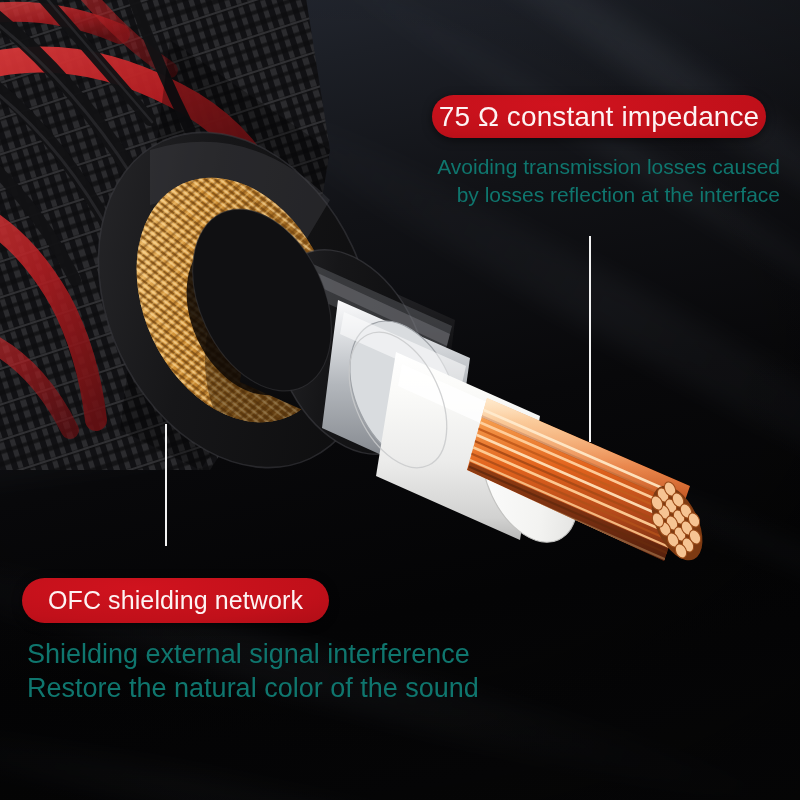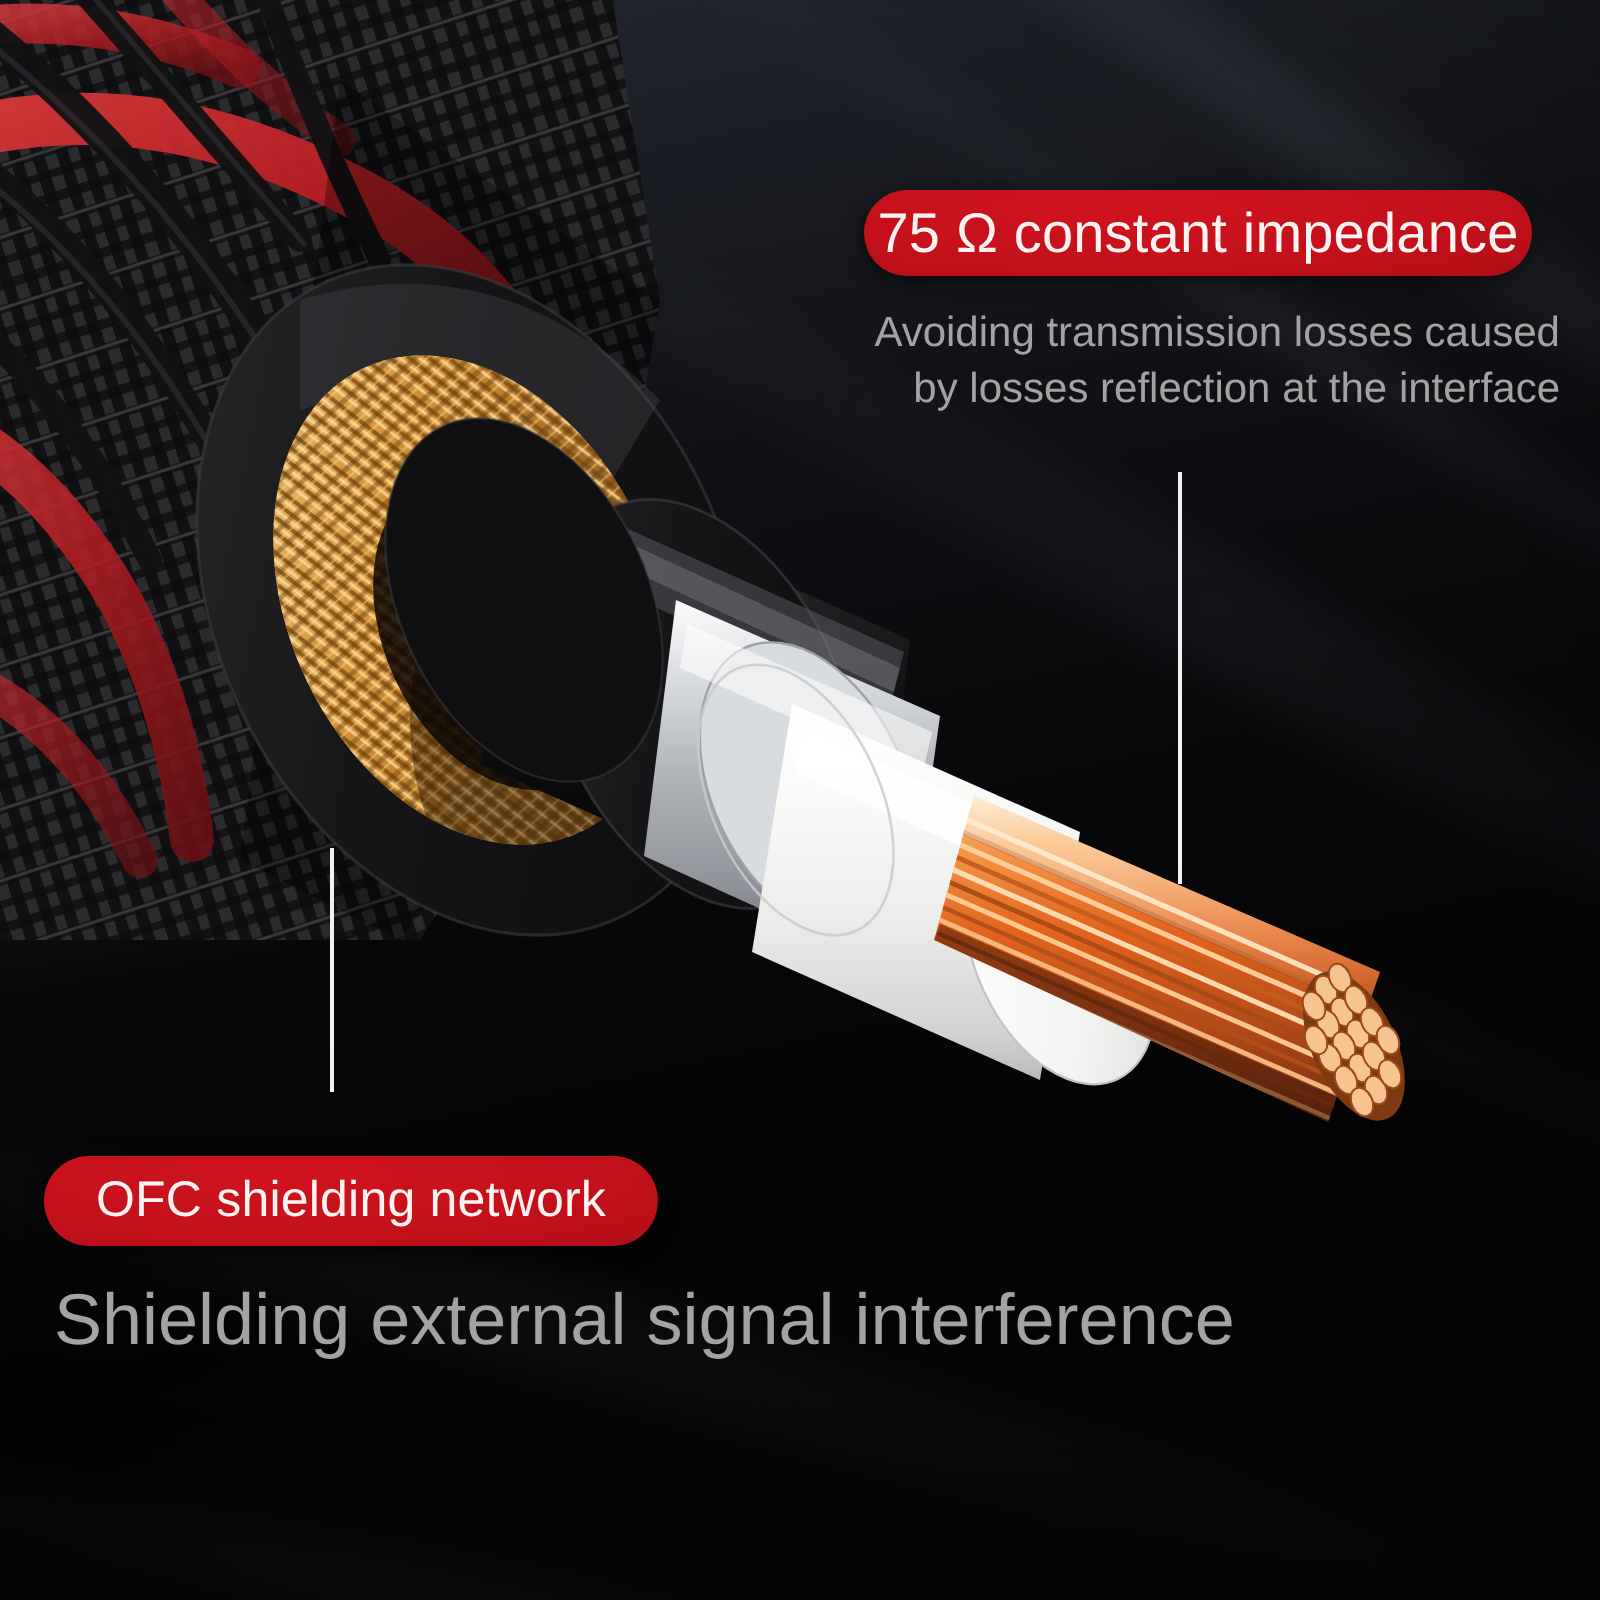--- a/index.html
+++ b/index.html
@@ -60,27 +60,27 @@
   #badge-impedance{
     left:432px;top:95px;width:334px;height:43px;
     font-size:28px;
   }
   #badge-ofc{
     left:22px;top:578px;width:307px;height:45px;
     font-size:25px;
   }
 
   
-  .desc{position:absolute;color:#a3a3a3;white-space:nowrap;}
+  .desc{position:absolute;color:#0f766e;white-space:nowrap;}
   .desc div{line-height:1.34;}
   #desc-impedance{
     right:20px;top:153px;text-align:right;font-size:21px;
   }
   #desc-ofc{
-    left:27px;top:637px;text-align:left;font-size:36px;
+    left:27px;top:637px;text-align:left;font-size:27px;
   }
   #desc-ofc div{line-height:1.27;}
 </style>
 </head>
 <body>
 
 <div id="stage">
 
   <div class="bg-base"></div>
   <div class="bg-sheen">
@@ -315,15 +315,16 @@
 
   <div class="desc" id="desc-impedance">
     <div>Avoiding transmission losses caused</div>
     <div>by losses reflection at the interface</div>
   </div>
 
   <div class="badge" id="badge-ofc">OFC shielding network</div>
 
   <div class="desc" id="desc-ofc">
     <div>Shielding external signal interference</div>
+    <div>Restore the natural color of the sound</div>
   </div>
 
 </div>
 
 </body></html>

